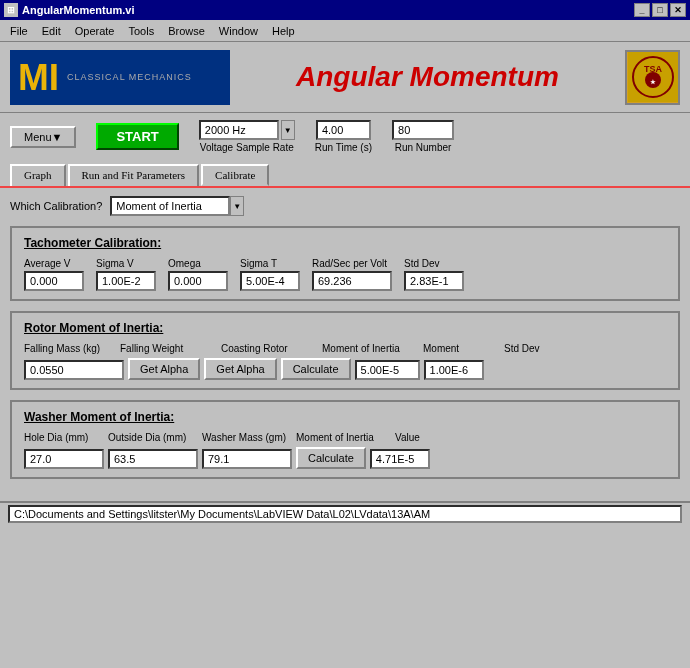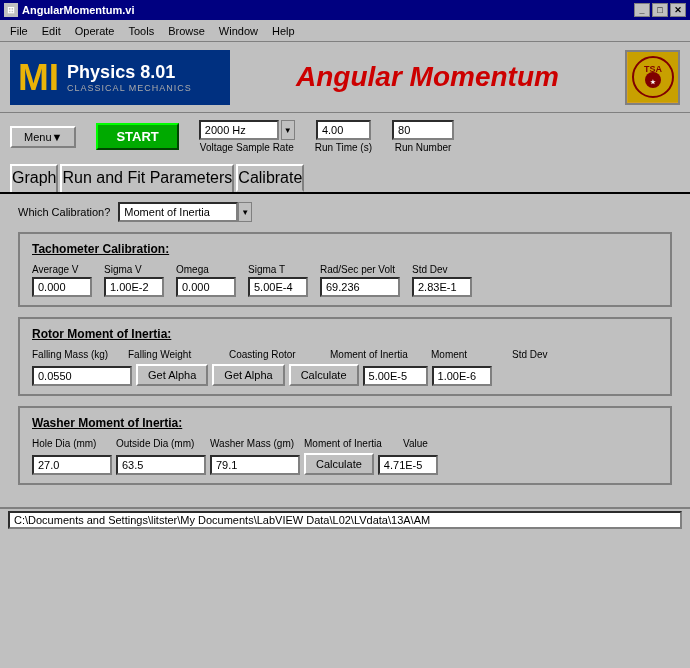--- a/index.html
+++ b/index.html
@@ -159,36 +159,37 @@
     .tabs-bar {
       display: flex;
       padding: 4px 10px 0;
       gap: 2px;
       background: #c0c0c0;
     }
     .tab {
       background: #c0c0c0;
       border: 2px solid;
       border-color: #ffffff #808080 #808080 #ffffff;
-      padding: 3px 0;
-      font-size: 16px;
+      padding: 3px 12px;
+      font-size: 11px;
       cursor: pointer;
       border-bottom: none;
+      font-family: Liberation Serif, serif;
     }
     .tab.active {
       background: #c0c0c0;
       border-bottom: 2px solid #c0c0c0;
       z-index: 1;
     }
 
     
     .main-content {
       background: #c0c0c0;
-      padding: 8px 18px;
-      border-top: 2px solid #000000;
+      padding: 8px 10px;
+      border-top: 2px solid #ef4444;
       flex: 1;
     }
     .calibration-selector {
       display: flex; align-items: center; gap: 8px;
       margin-bottom: 10px;
     }
     .calib-label { font-size: 11px; }
     .select-box {
       display: flex; align-items: center;
     }
@@ -296,21 +297,20 @@
   <span class="menu-item">Tools</span>
   <span class="menu-item">Browse</span>
   <span class="menu-item">Window</span>
   <span class="menu-item">Help</span>
 </div>
 
 <div class="header">
   <div class="logo-box">
     <div class="logo-mi">MI</div>
     <div class="logo-text">
-      <span class="logo-physics">Physics 8.01</span>
       <span class="logo-sub">CLASSICAL MECHANICS</span>
     </div>
   </div>
   <div class="app-title">Angular Momentum</div>
   <div class="logo-badge">
     <svg width="50" height="50" viewBox="0 0 50 50">
       <rect width="50" height="50" fill="#c8a000"></rect>
       <circle cx="25" cy="25" r="20" fill="none" stroke="#800000" stroke-width="2"></circle>
       <text x="25" y="20" text-anchor="middle" font-size="9" fill="#800000" font-weight="bold">TSA</text>
       <circle cx="25" cy="28" r="8" fill="#800000"></circle>

